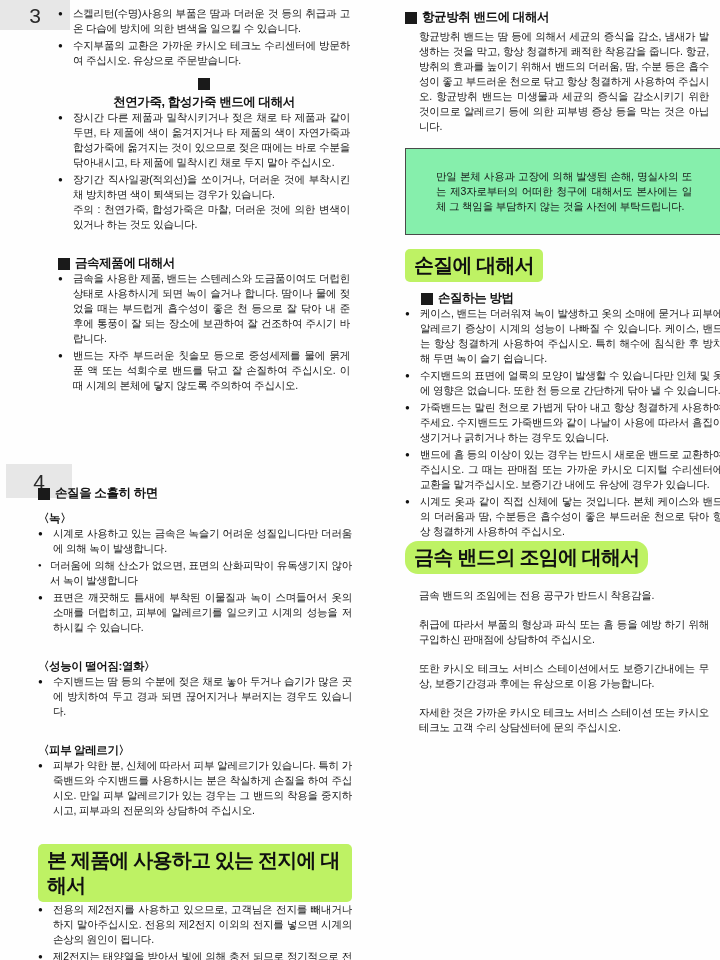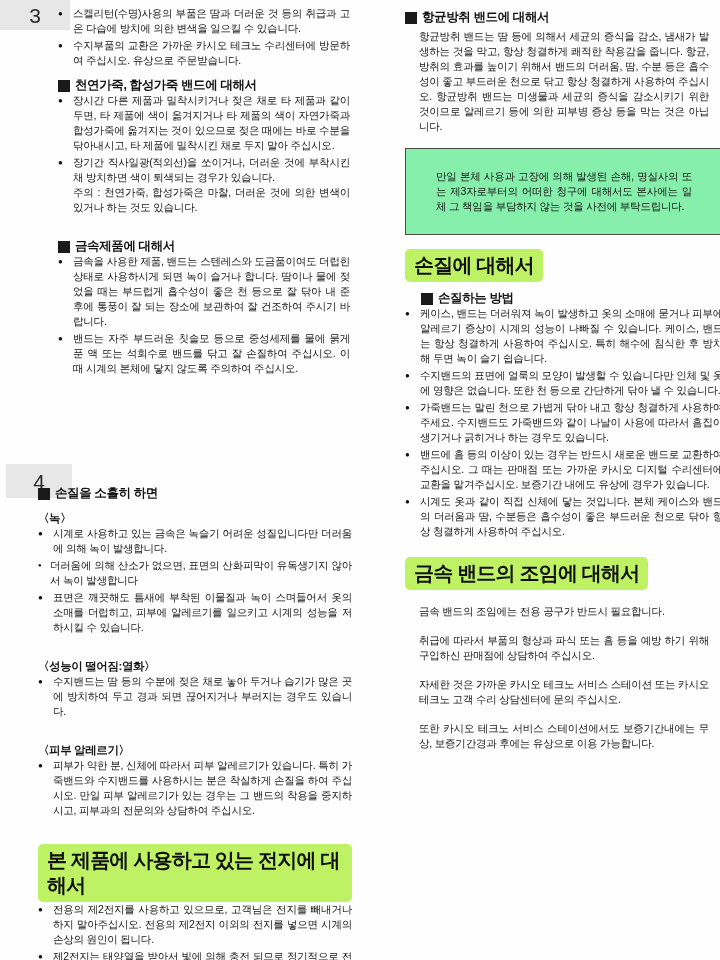--- a/index.html
+++ b/index.html
@@ -53,23 +53,23 @@
   .angle-label { font-weight:bold; font-size:11.5px; margin:0; text-align:left; letter-spacing:-0.4px; }
 
   
   .note-box { border:1.3px solid #4a4a4a; padding:6px 16px; background:#86efac; }
 
   .para { margin:14px; white-space:pre-line; }
   .indent { margin-left:14px; }
 
   .mt3  { margin-top:3px; }  .mt4  { margin-top:4px; }
   .mt6  { margin-top:6px; }  .mt8  { margin-top:8px; }
-  .mt9  { margin-top:9px;padding-left:16px; }  .mt10 { margin-top:10px; }
+  .mt9  { margin-top:9px;padding-left:16px; }  .mt10 { margin-top:10px;flex-direction:column; }
   .mt12 { margin-top:24px; } .mt14 { margin-top:14px; }
-  .mt16 { margin-top:16px; }
+  .mt16 { margin-top:0;border-radius:13px; }
 </style>
 </head>
 <body>
 
 <div class="page">
 
   <div class="tab" id="tab3">
     <span>3</span>
   </div>
   <div class="tab" id="tab4">
@@ -155,24 +155,24 @@
         <span class="btxt">밴드에 흠 등의 이상이 있는 경우는 반드시 새로운 밴드로 교환하여 주십시오. 그 때는 판매점 또는 가까운 카시오 디지털 수리센터에 교환을 맡겨주십시오. 보증기간 내에도 유상에 경우가 있습니다.</span>
       </li>
       <li>
         <span class="dot">●</span>
         <span class="btxt">시계도 옷과 같이 직접 신체에 닿는 것입니다. 본체 케이스와 밴드의 더러움과 땀, 수분등은 흡수성이 좋은 부드러운 천으로 닦아 항상 청결하게 사용하여 주십시오.</span>
       </li>
     </ul>
 
     <h2 class="big-h mt16">금속 밴드의 조임에 대해서</h2>
     <div class="mt8">
-      <p class="para">금속 밴드의 조임에는 전용 공구가 반드시 필요합니다.</p>
+      <p class="para">금속 밴드의 조임에는 전용 공구가 반드시 착용감을.</p>
       <p class="para">취급에 따라서 부품의 형상과 파식 또는 흠 등을 예방 하기 위해 구입하신 판매점에 상담하여 주십시오.</p>
+      <p class="para">또한 카시오 테크노 서비스 스테이션에서도 보증기간내에는 무상, 보증기간경과 후에는 유상으로 이용 가능합니다.</p>
       <p class="para">자세한 것은 가까운 카시오 테크노 서비스 스테이션 또는 카시오 테크노 고객 수리 상담센터에 문의 주십시오.</p>
-      <p class="para">또한 카시오 테크노 서비스 스테이션에서도 보증기간내에는 무상, 보증기간경과 후에는 유상으로 이용 가능합니다.</p>
     </div>
   </div>
 
   <div class="col" id="col-l4">
     <h3 class="sec-h">
       <span class="sq"></span>
       <span>손질을 소홀히 하면</span>
     </h3>
 
     <p class="angle-label mt10">〈녹〉</p>

